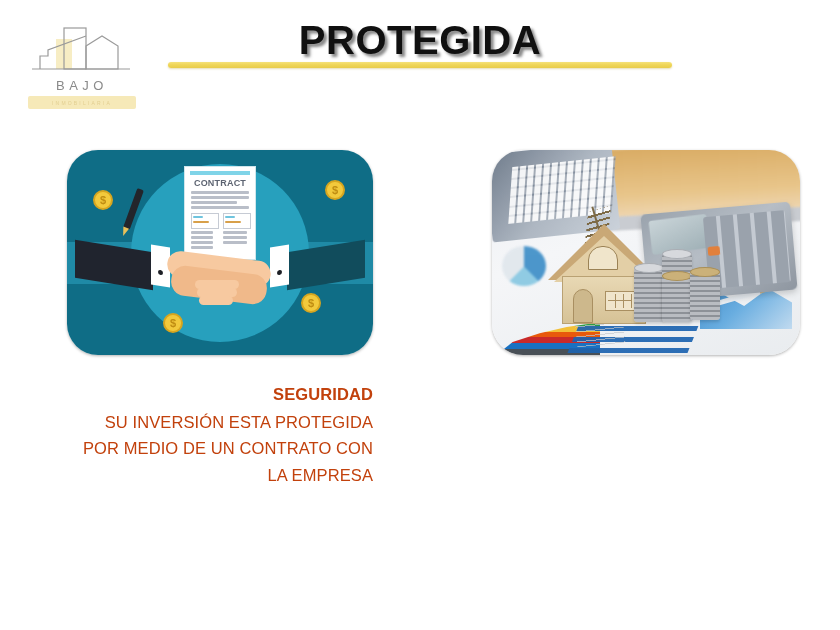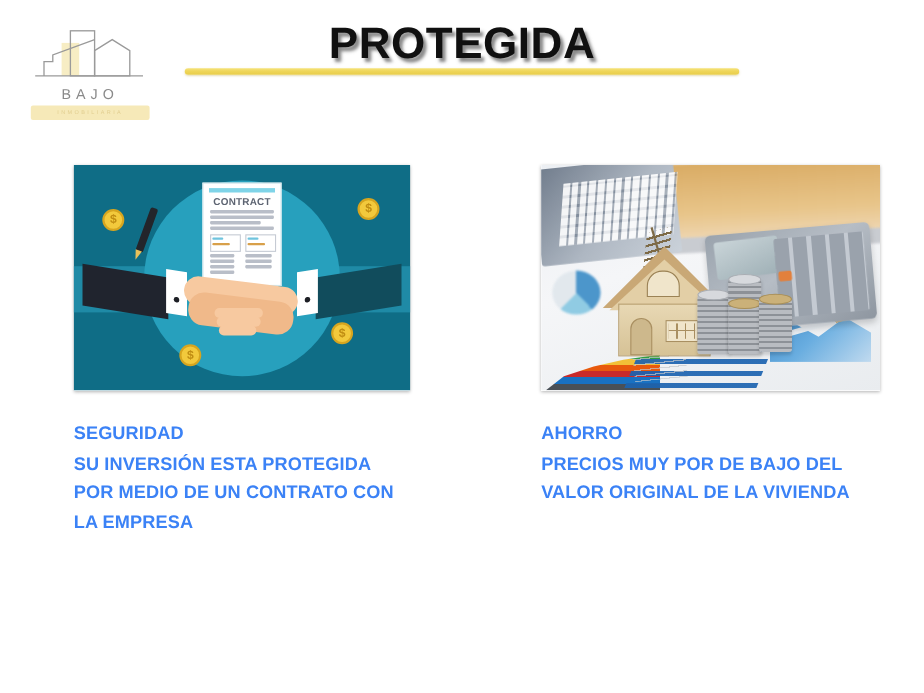--- a/index.html
+++ b/index.html
@@ -92,20 +92,21 @@
   }
   .col-left  { left: 67px;  width: 306px; }
   .col-right { left: 492px; width: 308px; }
 
   .media-frame {
     width: 100%;
     height: 205px;
     overflow: hidden;
     position: relative;
     box-shadow: 0 1px 3px rgba(0,0,0,0.30);
+    border-radius: 31px;
   }
 
   
   .illo {
     position: absolute;
     inset: 0;
     background: #0f6d86;
   }
   .illo-circle {
     position: absolute;
@@ -466,33 +467,33 @@
     left: 84px; bottom: 10px;
     width: 48px; height: 26px;
     background: repeating-linear-gradient(0deg, #c3c7cc 0 1px, transparent 1px 5px);
     transform: rotate(-6deg);
     opacity: .7;
   }
 
   
   .caption {
     margin-top: 26px;
-    text-align: left;
+    text-align: right;
     font-size: 16.5px;
     line-height: 1.62;
-    color: #3b82f6;
+    color: #c2410c;
     letter-spacing: 0.1px;
   }
   .caption-heading {
     display: block;
     font-weight: bold;
     font-size: 16.5px;
     margin-bottom: 1px;
   }
-  .caption-body { display: block; font-weight: bold; }
+  .caption-body { display: block; }
 </style>
 </head>
 <body>
 
 <div class="logo-block">
   <div class="logo-mark">
     <svg width="104" height="52" viewBox="0 0 104 52" xmlns="http://www.w3.org/2000/svg">
       <rect x="26" y="13" width="16" height="30" fill="#f7edc4"></rect>
       <rect x="34" y="2" width="22" height="41" fill="none" stroke="#9a9a9a" stroke-width="1.2"></rect>
       <path d="M56 20 L72 10 L88 20 L88 43 L56 43 Z" fill="none" stroke="#9a9a9a" stroke-width="1.2"></path>
@@ -614,17 +615,13 @@
       </div>
       <div class="ph-stack" style="left:170px;top:126px;height:46px;">
         <div class="ph-coin-top gold"></div>
       </div>
       <div class="ph-stack" style="left:198px;top:122px;height:48px;">
         <div class="ph-coin-top gold"></div>
       </div>
     </div>
   </div>
 
-  <div class="caption">
-    <span class="caption-heading">AHORRO</span>
-    <span class="caption-body">PRECIOS MUY POR DE BAJO DEL VALOR ORIGINAL DE LA VIVIENDA</span>
-  </div>
 </div>
 
 </body></html>

